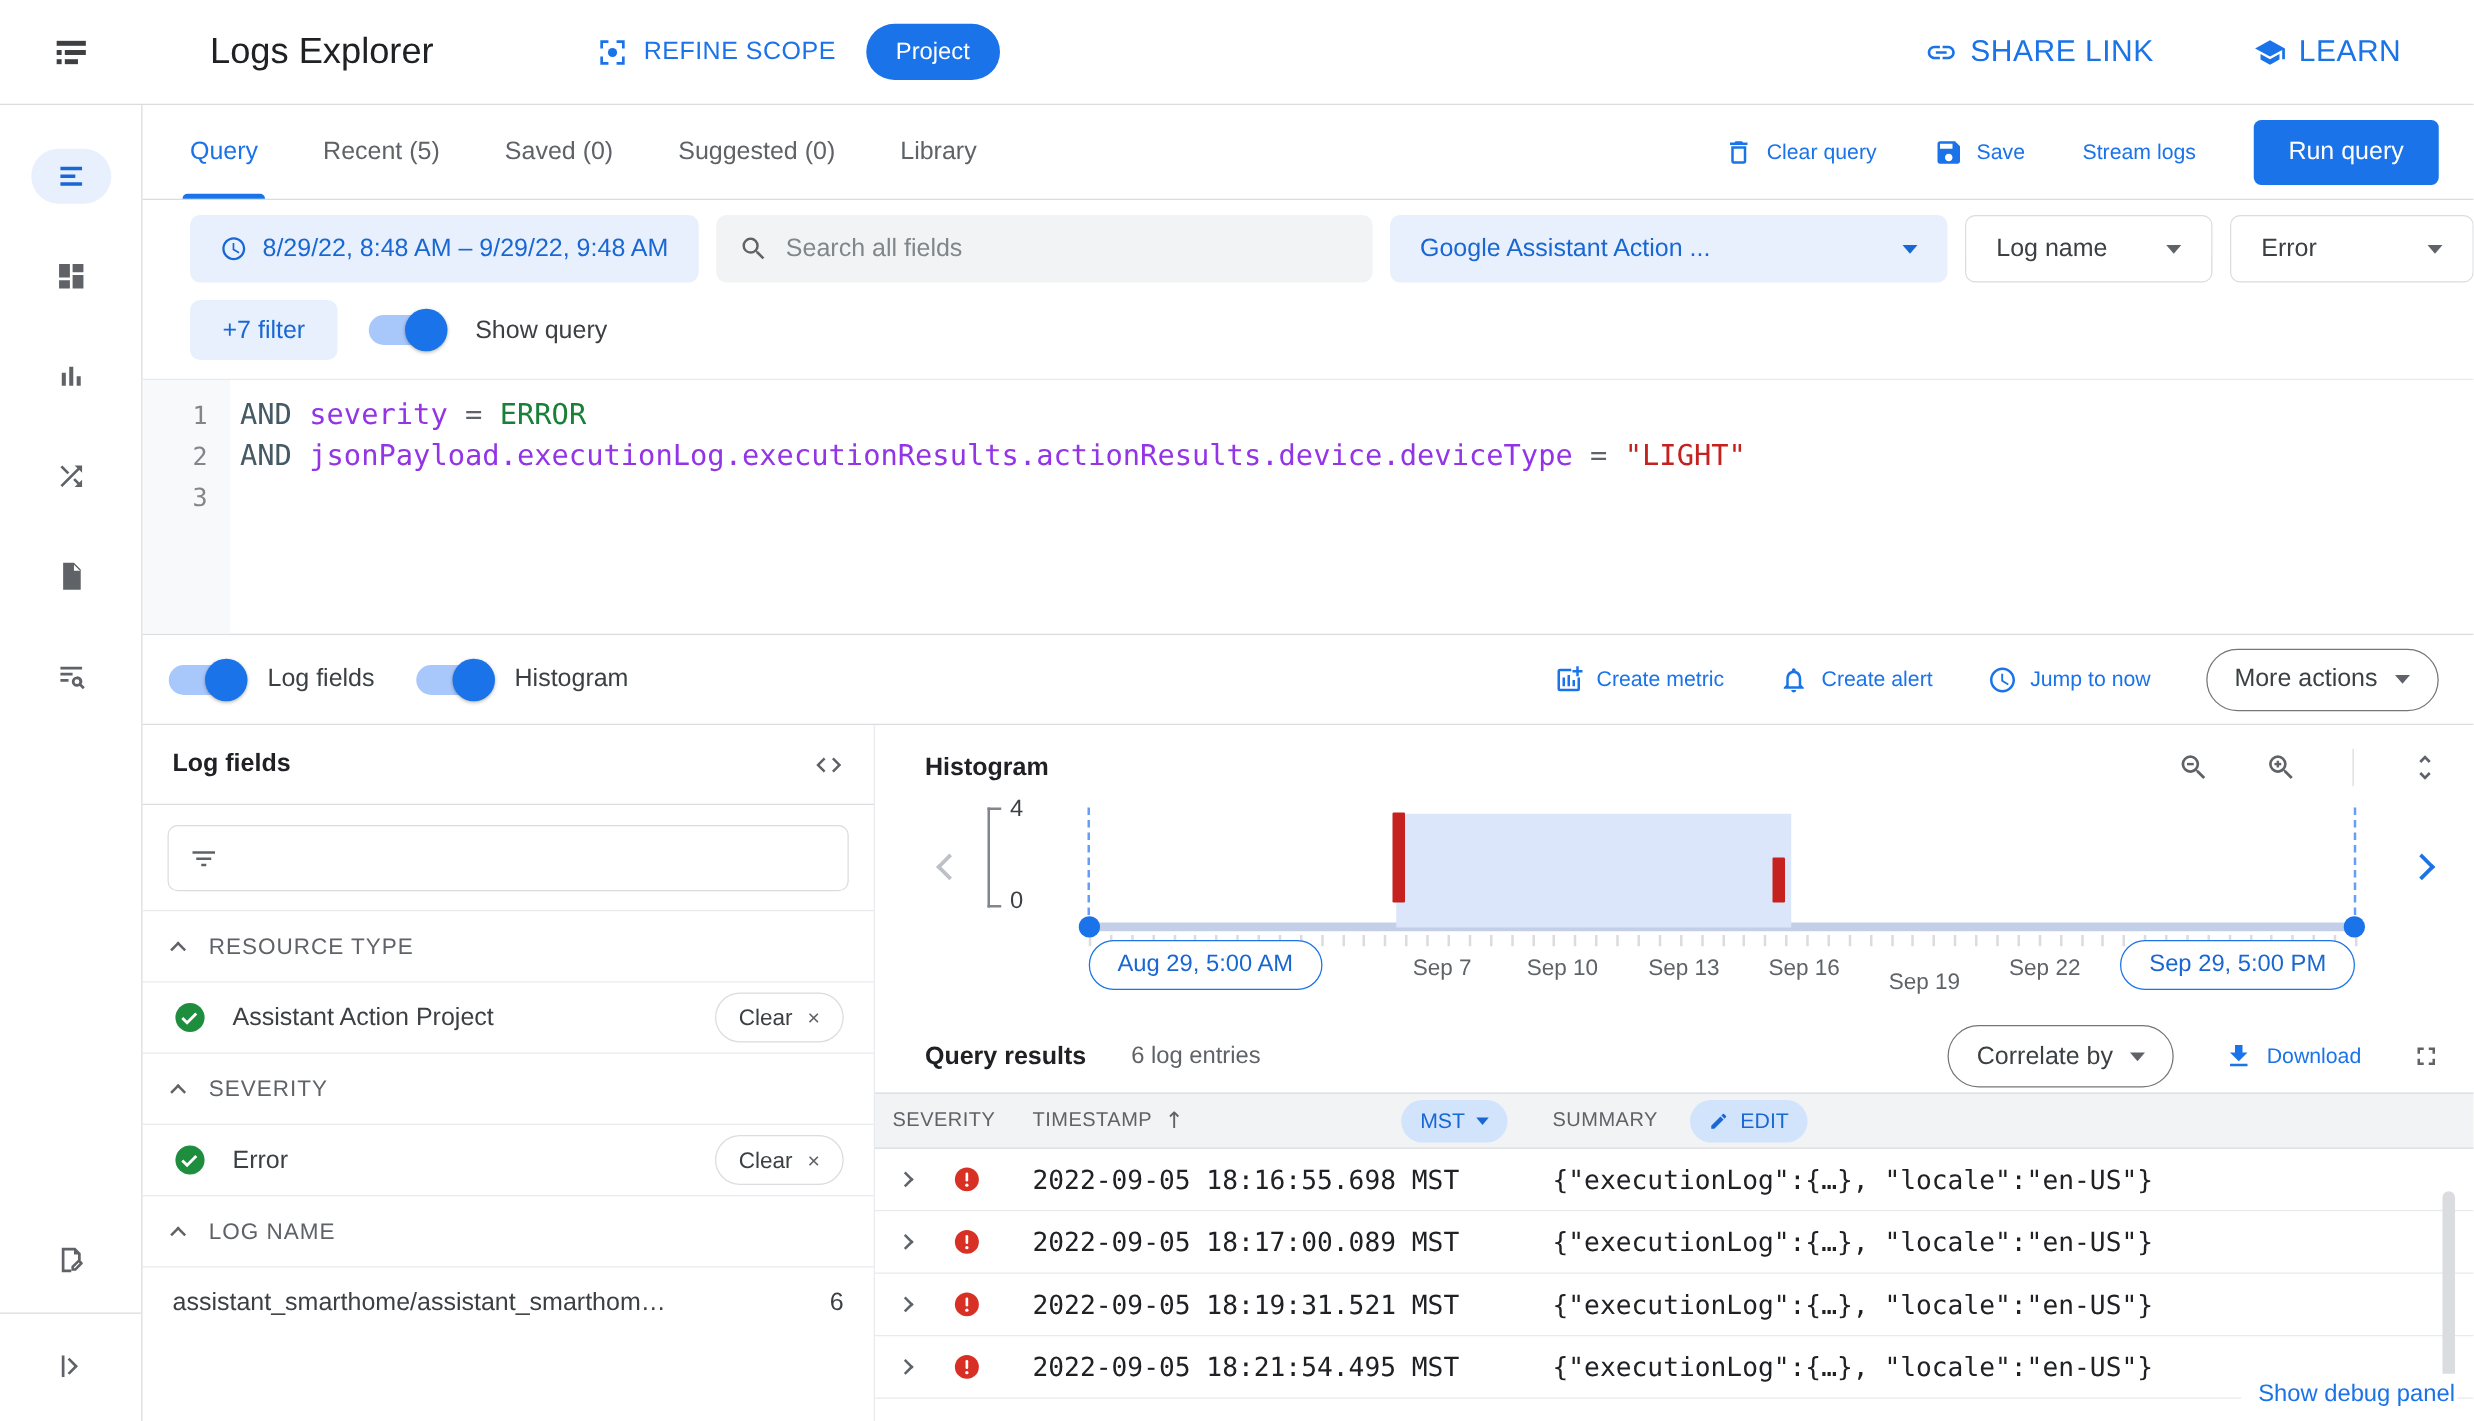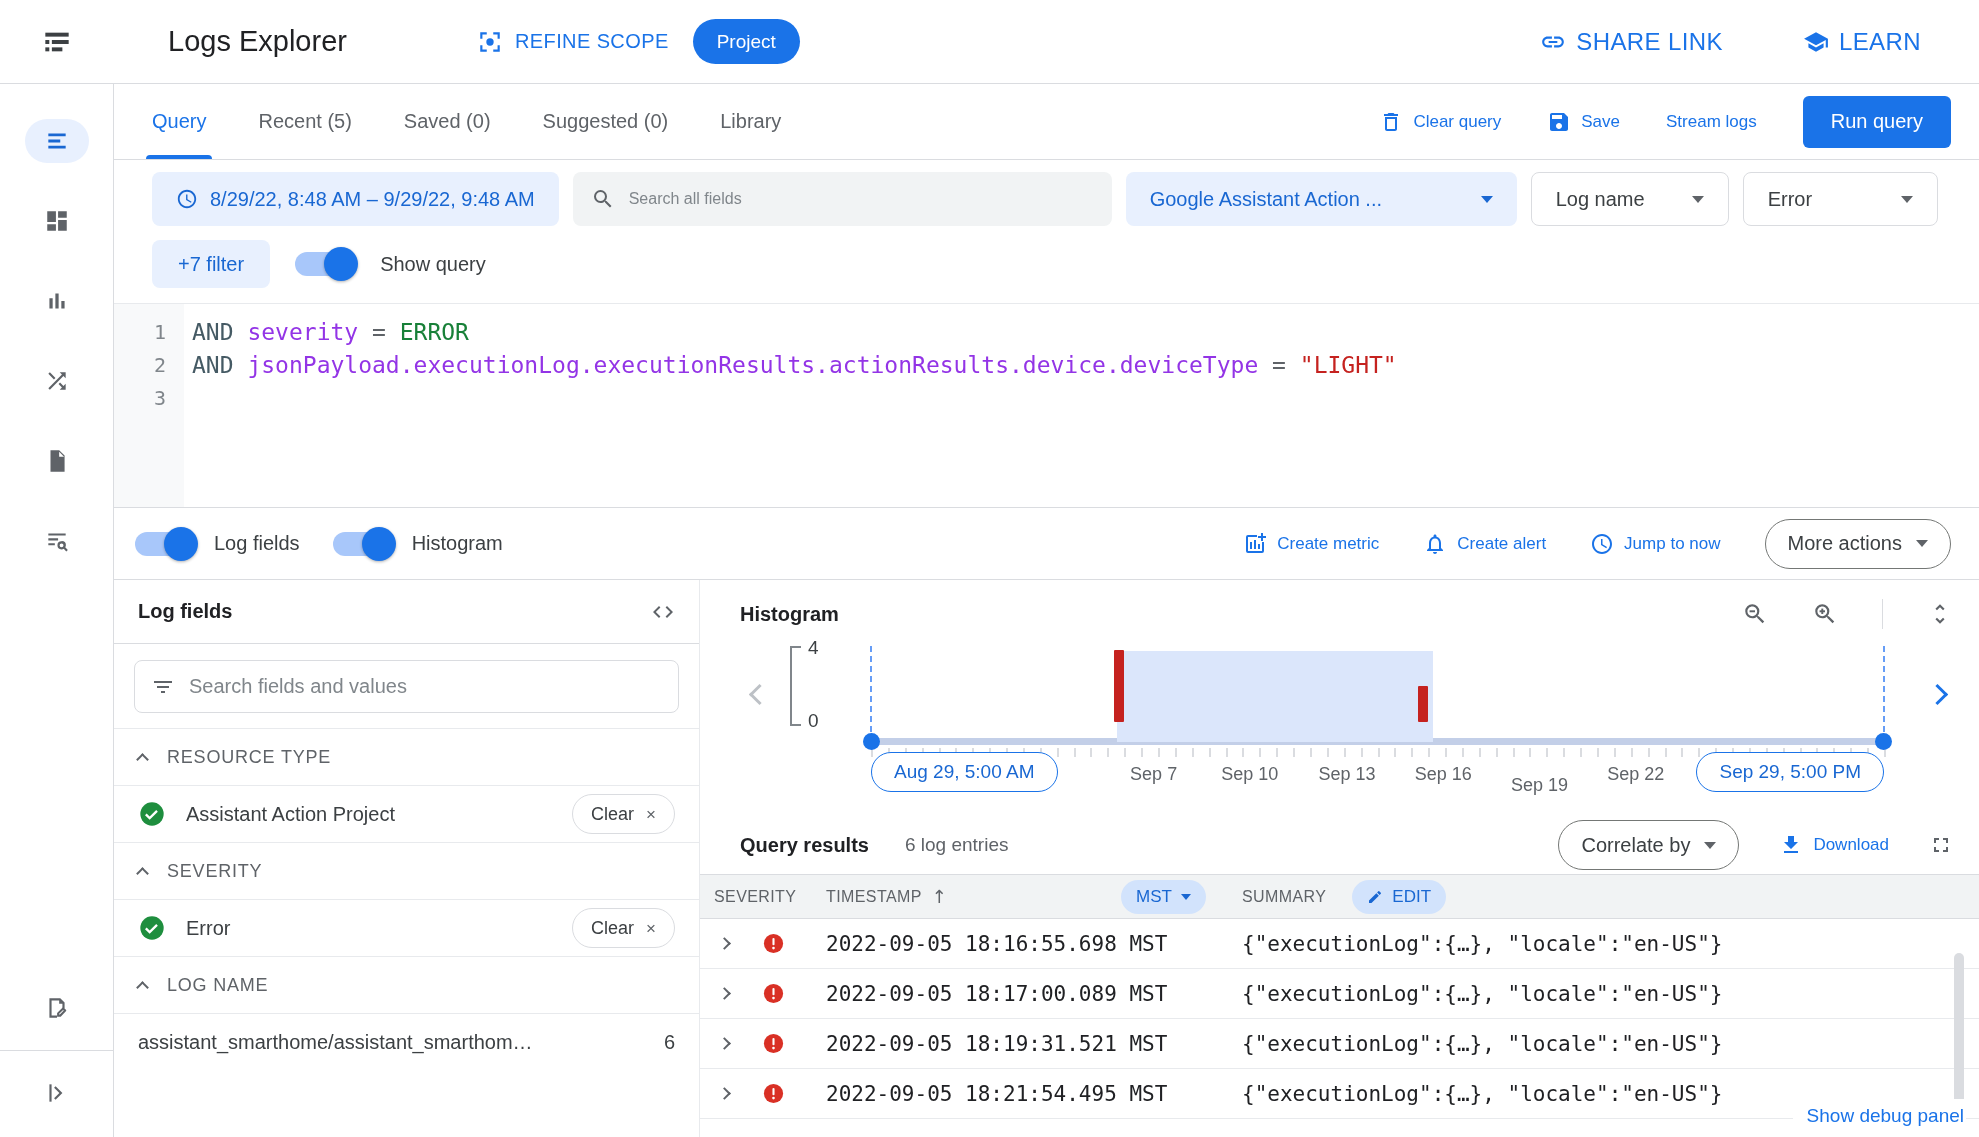--- a/index.html
+++ b/index.html
@@ -67,26 +67,26 @@
   .run-btn { background:#1a73e8; color:#fff; border:none; border-radius:6px; height:52px; padding:0 28px;
              font-size:20px; font-weight:500; cursor:pointer; }
 
   
   .filter-row1 { display:flex; align-items:center; margin:12px 0 0 38px; gap:14px; height:54px; }
   .pill { height:54px; border-radius:8px; display:flex; align-items:center; gap:12px; padding:0 24px;
           font-size:20px; cursor:pointer; white-space:nowrap; flex:none; }
   .blue-pill { background:#e8f0fe; color:#1967d2; font-weight:500; }
   .outline-pill { background:#fff; border:1px solid #dadce0; color:#3c4043; }
   .dd { justify-content:space-between; }
-  .resource-dd { width:391px; }
+  .resource-dd { width:446px; }
   .logname-dd { width:198px; }
   .severity-dd { width:195px; }
   .search-box { width:539px; height:54px; background:#f1f3f4; border-radius:8px; display:flex;
                 align-items:center; gap:14px; padding:0 18px; }
-  .search-box input { flex:1; font-size:16px; color:#202124; }
+  .search-box input { flex:1; font-size:20px; color:#202124; }
   .filter-row2 { margin:14px 0 0 38px; display:flex; align-items:center; gap:22px; height:48px; }
   .addfilter-pill { height:48px; border-radius:8px; background:#e8f0fe; color:#1967d2; font-weight:500;
                     display:flex; align-items:center; padding:0 26px; font-size:20px; cursor:pointer; border:none; }
   .switch { position:relative; width:66px; height:34px; flex:none; cursor:pointer; }
   .switch .track { position:absolute; left:3px; right:3px; top:5px; bottom:5px; border-radius:999px; background:#a8c7fa; }
   .switch .thumb { position:absolute; right:0; top:0; width:34px; height:34px; border-radius:50%;
                    background:#1a73e8; box-shadow:0 1px 3px rgba(0,0,0,.3); }
   .toggle-label { font-size:20px; color:#3c4043; font-weight:500; }
 
   
@@ -413,21 +413,20 @@
         <div class="lf-header">
           <span class="lf-title">Log fields</span>
           <svg class="s24 ic gray" viewBox="0 0 24 24">
             <path fill="currentColor" d="M9.4 16.6L4.8 12l4.6-4.6L8 6l-6 6 6 6 1.4-1.4zm5.2 0l4.6-4.6-4.6-4.6L16 6l6 6-6 6-1.4-1.4z"></path>
           </svg>
         </div>
         <div class="lf-search">
           <svg class="s24 ic gray" viewBox="0 0 24 24">
             <path fill="currentColor" d="M10 18h4v-2h-4v2zM3 6v2h18V6H3zm3 7h12v-2H6v2z"></path>
           </svg>
-          <input placeholder="Search fields and values" style="">
         </div>
         <div>
             <div class="lf-row">
               <span class="chev up sec-chev"></span>
               <span class="sec-title">RESOURCE TYPE</span>
             </div>
             <div class="lf-row">
               <span class="check-wrap">
                 <svg viewBox="0 0 24 24">
                   <circle cx="12" cy="12" r="10" fill="#1e8e3e"></circle>

